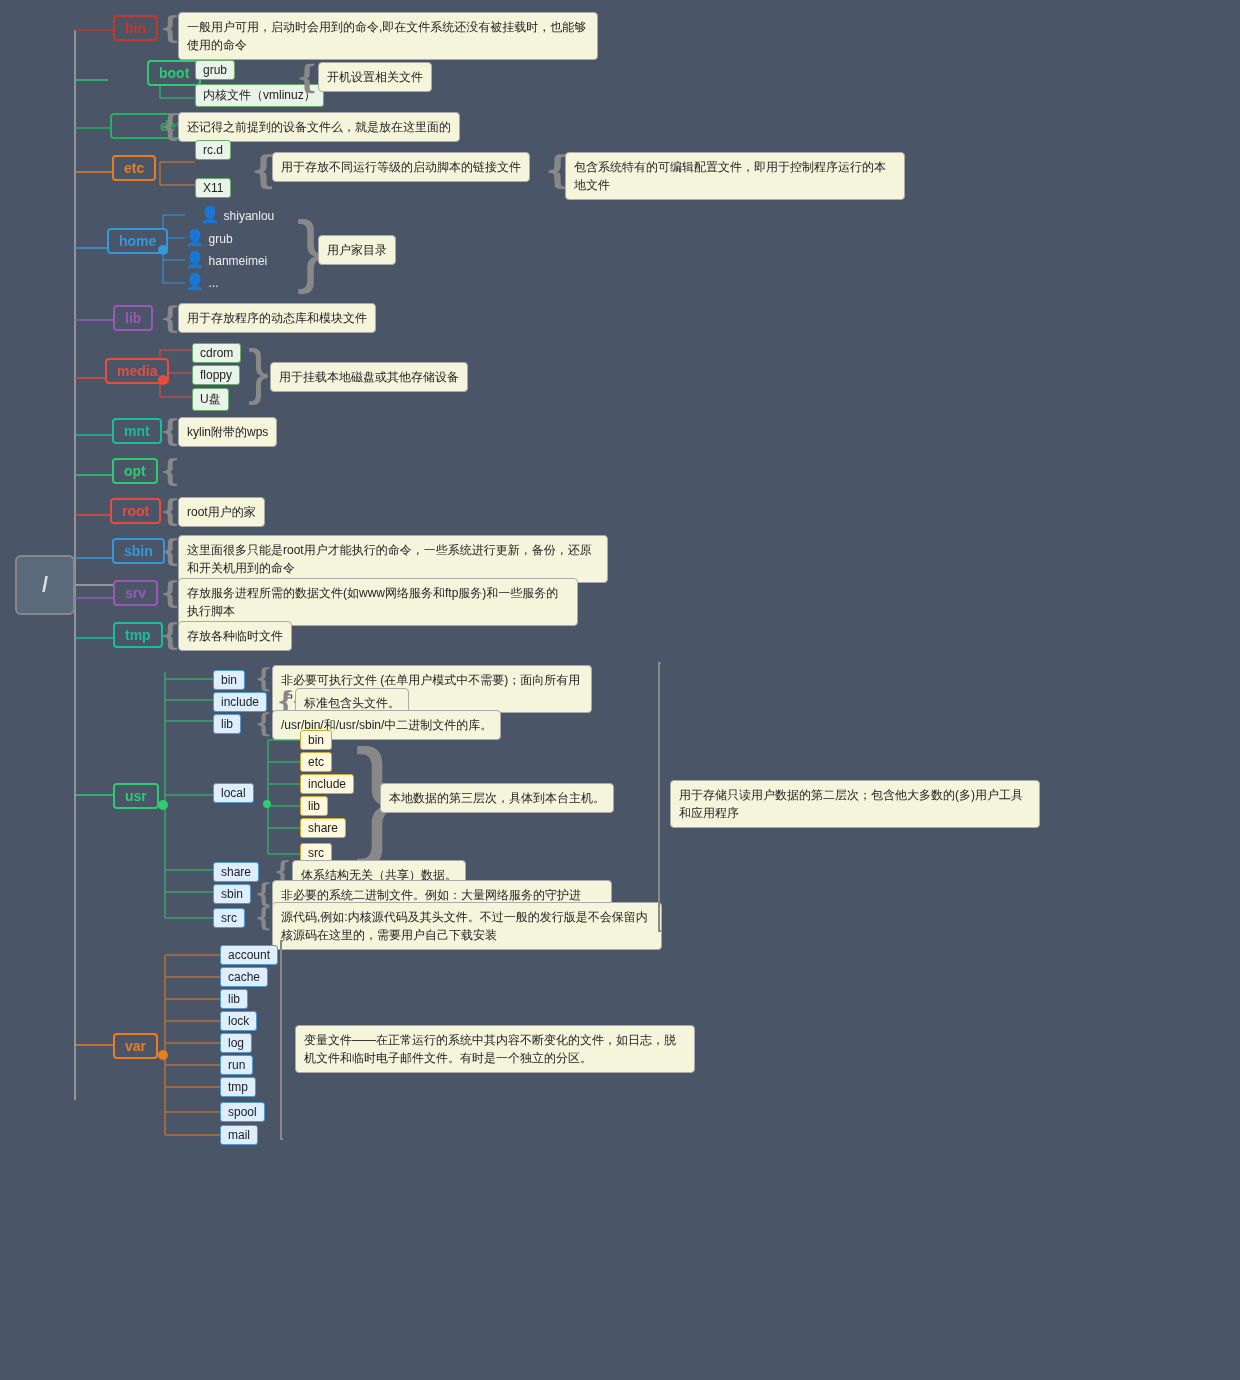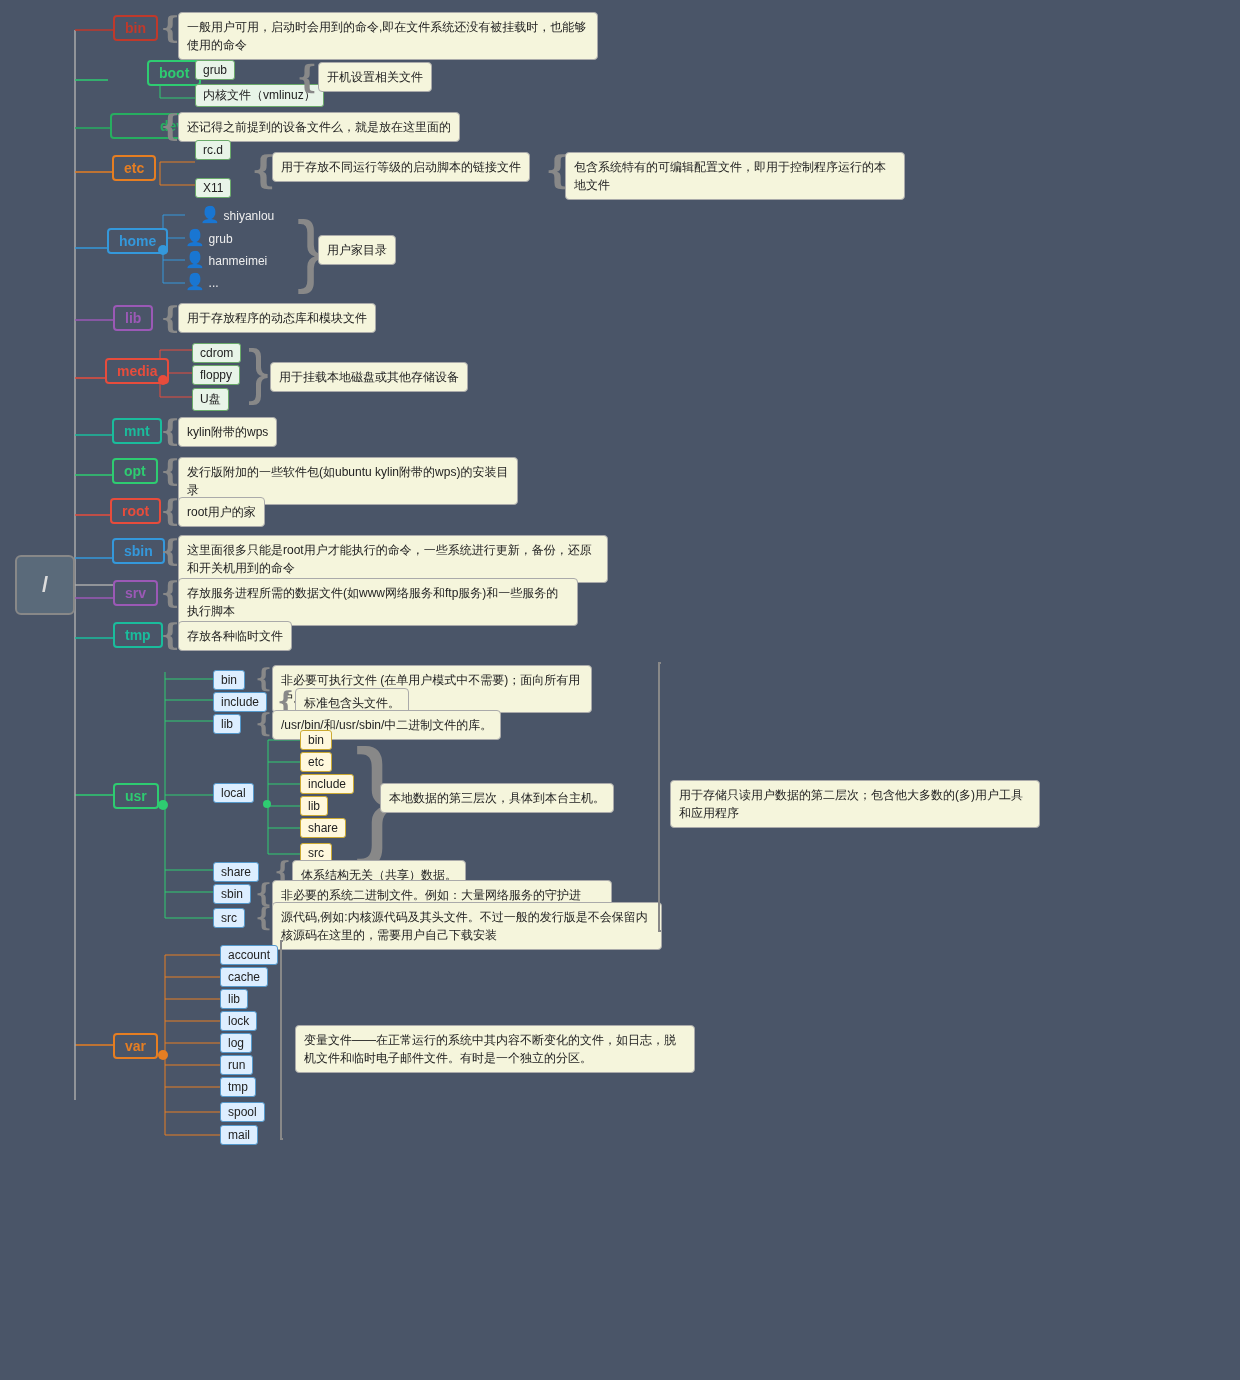--- a/index.html
+++ b/index.html
@@ -302,23 +302,20 @@
   </div>
   <span style="position:absolute;left:158px;top:413px;font-size:30px;color:#888;">❴</span>
   <div class="desc-box" style="left:178px;top:417px;">
     <span>kylin附带的wps</span>
   </div>
 
   <div class="dir-label label-opt" style="left:112px;top:458px;">
     <span>opt</span>
   </div>
   <span style="position:absolute;left:158px;top:453px;font-size:30px;color:#888;">❴</span>
-  <div class="desc-box" style="left:178px;top:457px;max-width:340px;">
-    <span>发行版附加的一些软件包(如ubuntu kylin附带的wps)的安装目录</span>
-  </div>
 
   <div class="dir-label label-root" style="left:110px;top:498px;">
     <span>root</span>
   </div>
   <span style="position:absolute;left:158px;top:493px;font-size:30px;color:#888;">❴</span>
   <div class="desc-box" style="left:178px;top:497px;">
     <span>root用户的家</span>
   </div>
 
   <div class="dir-label label-sbin" style="left:112px;top:538px;">

